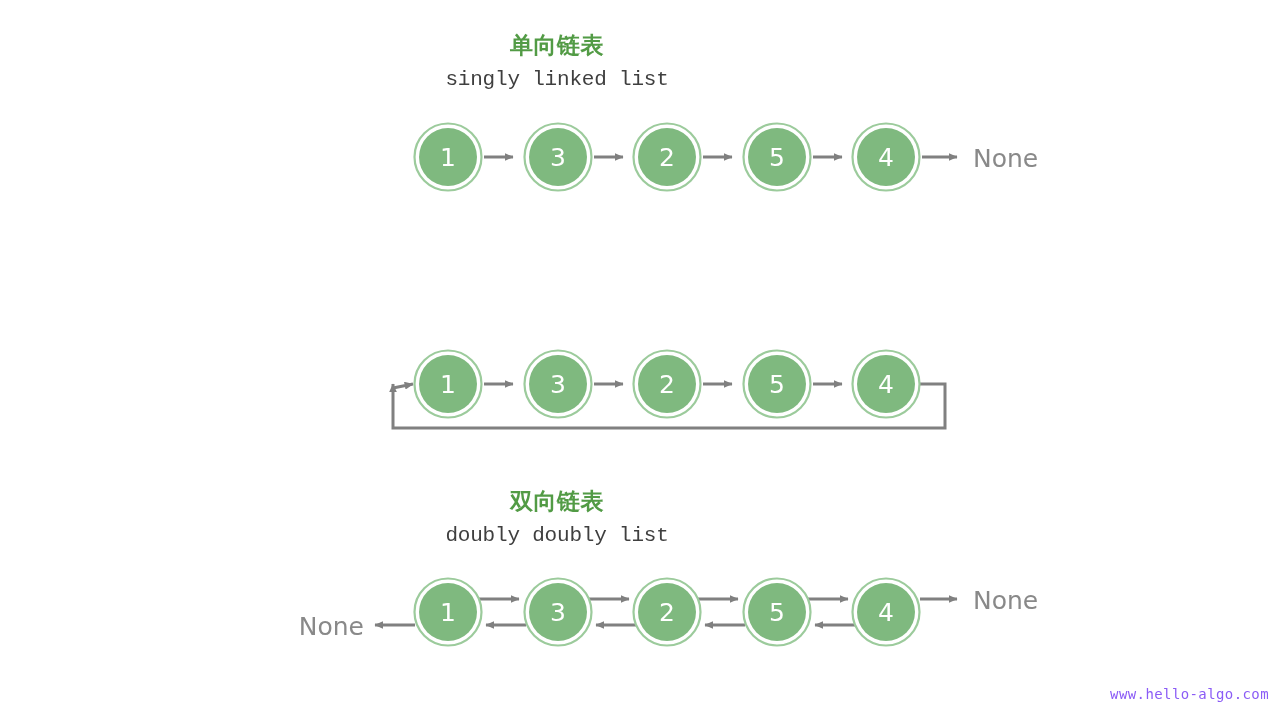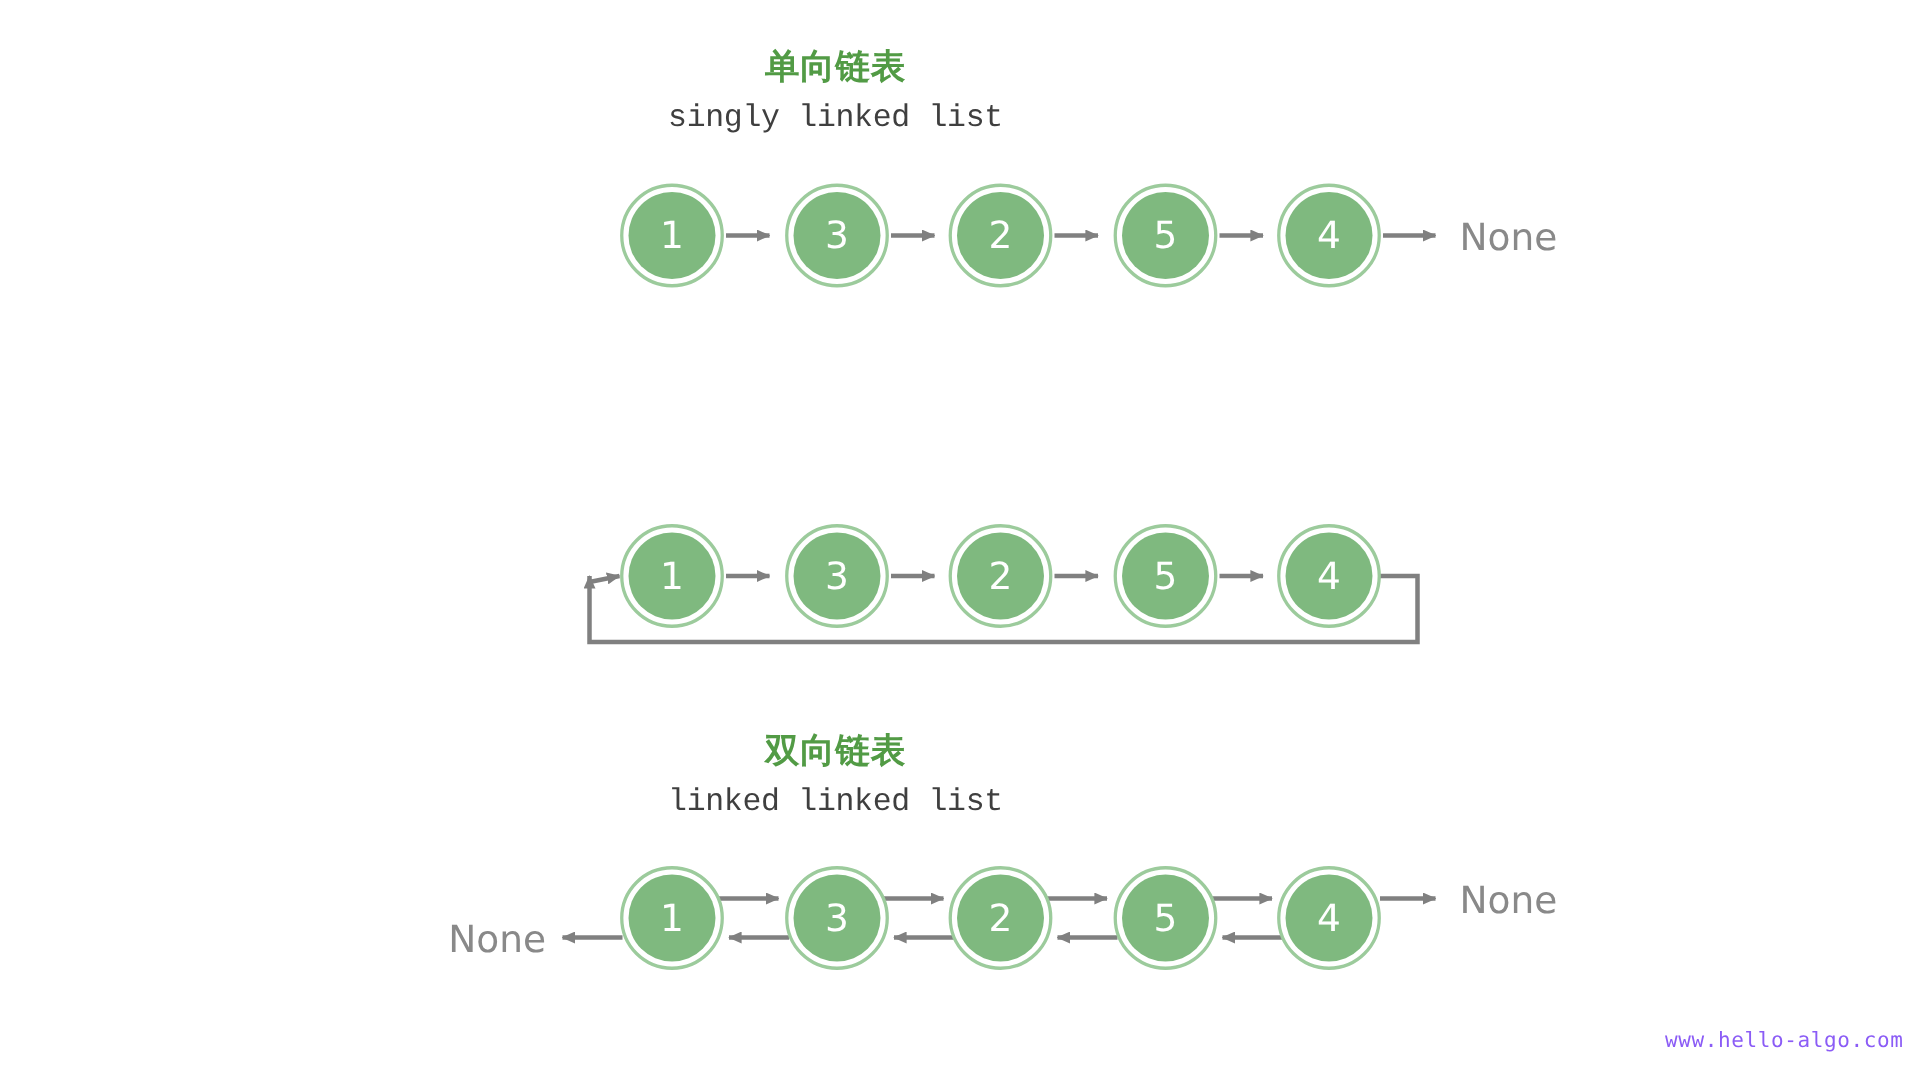--- a/index.html
+++ b/index.html
@@ -168,21 +168,21 @@
     <g>
       <circle cx="859" cy="46" r="33.5" fill="none" stroke="#9ccb9c" stroke-width="2.2"></circle>
       <circle cx="859" cy="46" r="29" fill="#7fb97f"></circle>
       <text class="node-label" x="859" y="46" text-anchor="middle" dominant-baseline="central">4</text>
     </g>
   </svg>
 
   <div class="section" style="top:490px;">
     <div class="heading-block">
       <div class="heading-cn">双向链表</div>
-      <div class="heading-en">linked linked list</div>
+      <div class="heading-en">doubly doubly list</div>
     </div>
   </div>
 
   <svg class="diagram" style="position:absolute; left:0; top:565px;" width="1280" height="95" viewBox="0 0 1280 95">
     <defs>
       <marker id="ah-d" markerWidth="9" markerHeight="8" refX="8.4" refY="4" orient="auto" markerUnits="userSpaceOnUse">
         <path d="M0,0 L9,4 L0,8 z" fill="#808080"></path>
       </marker>
     </defs>
 

